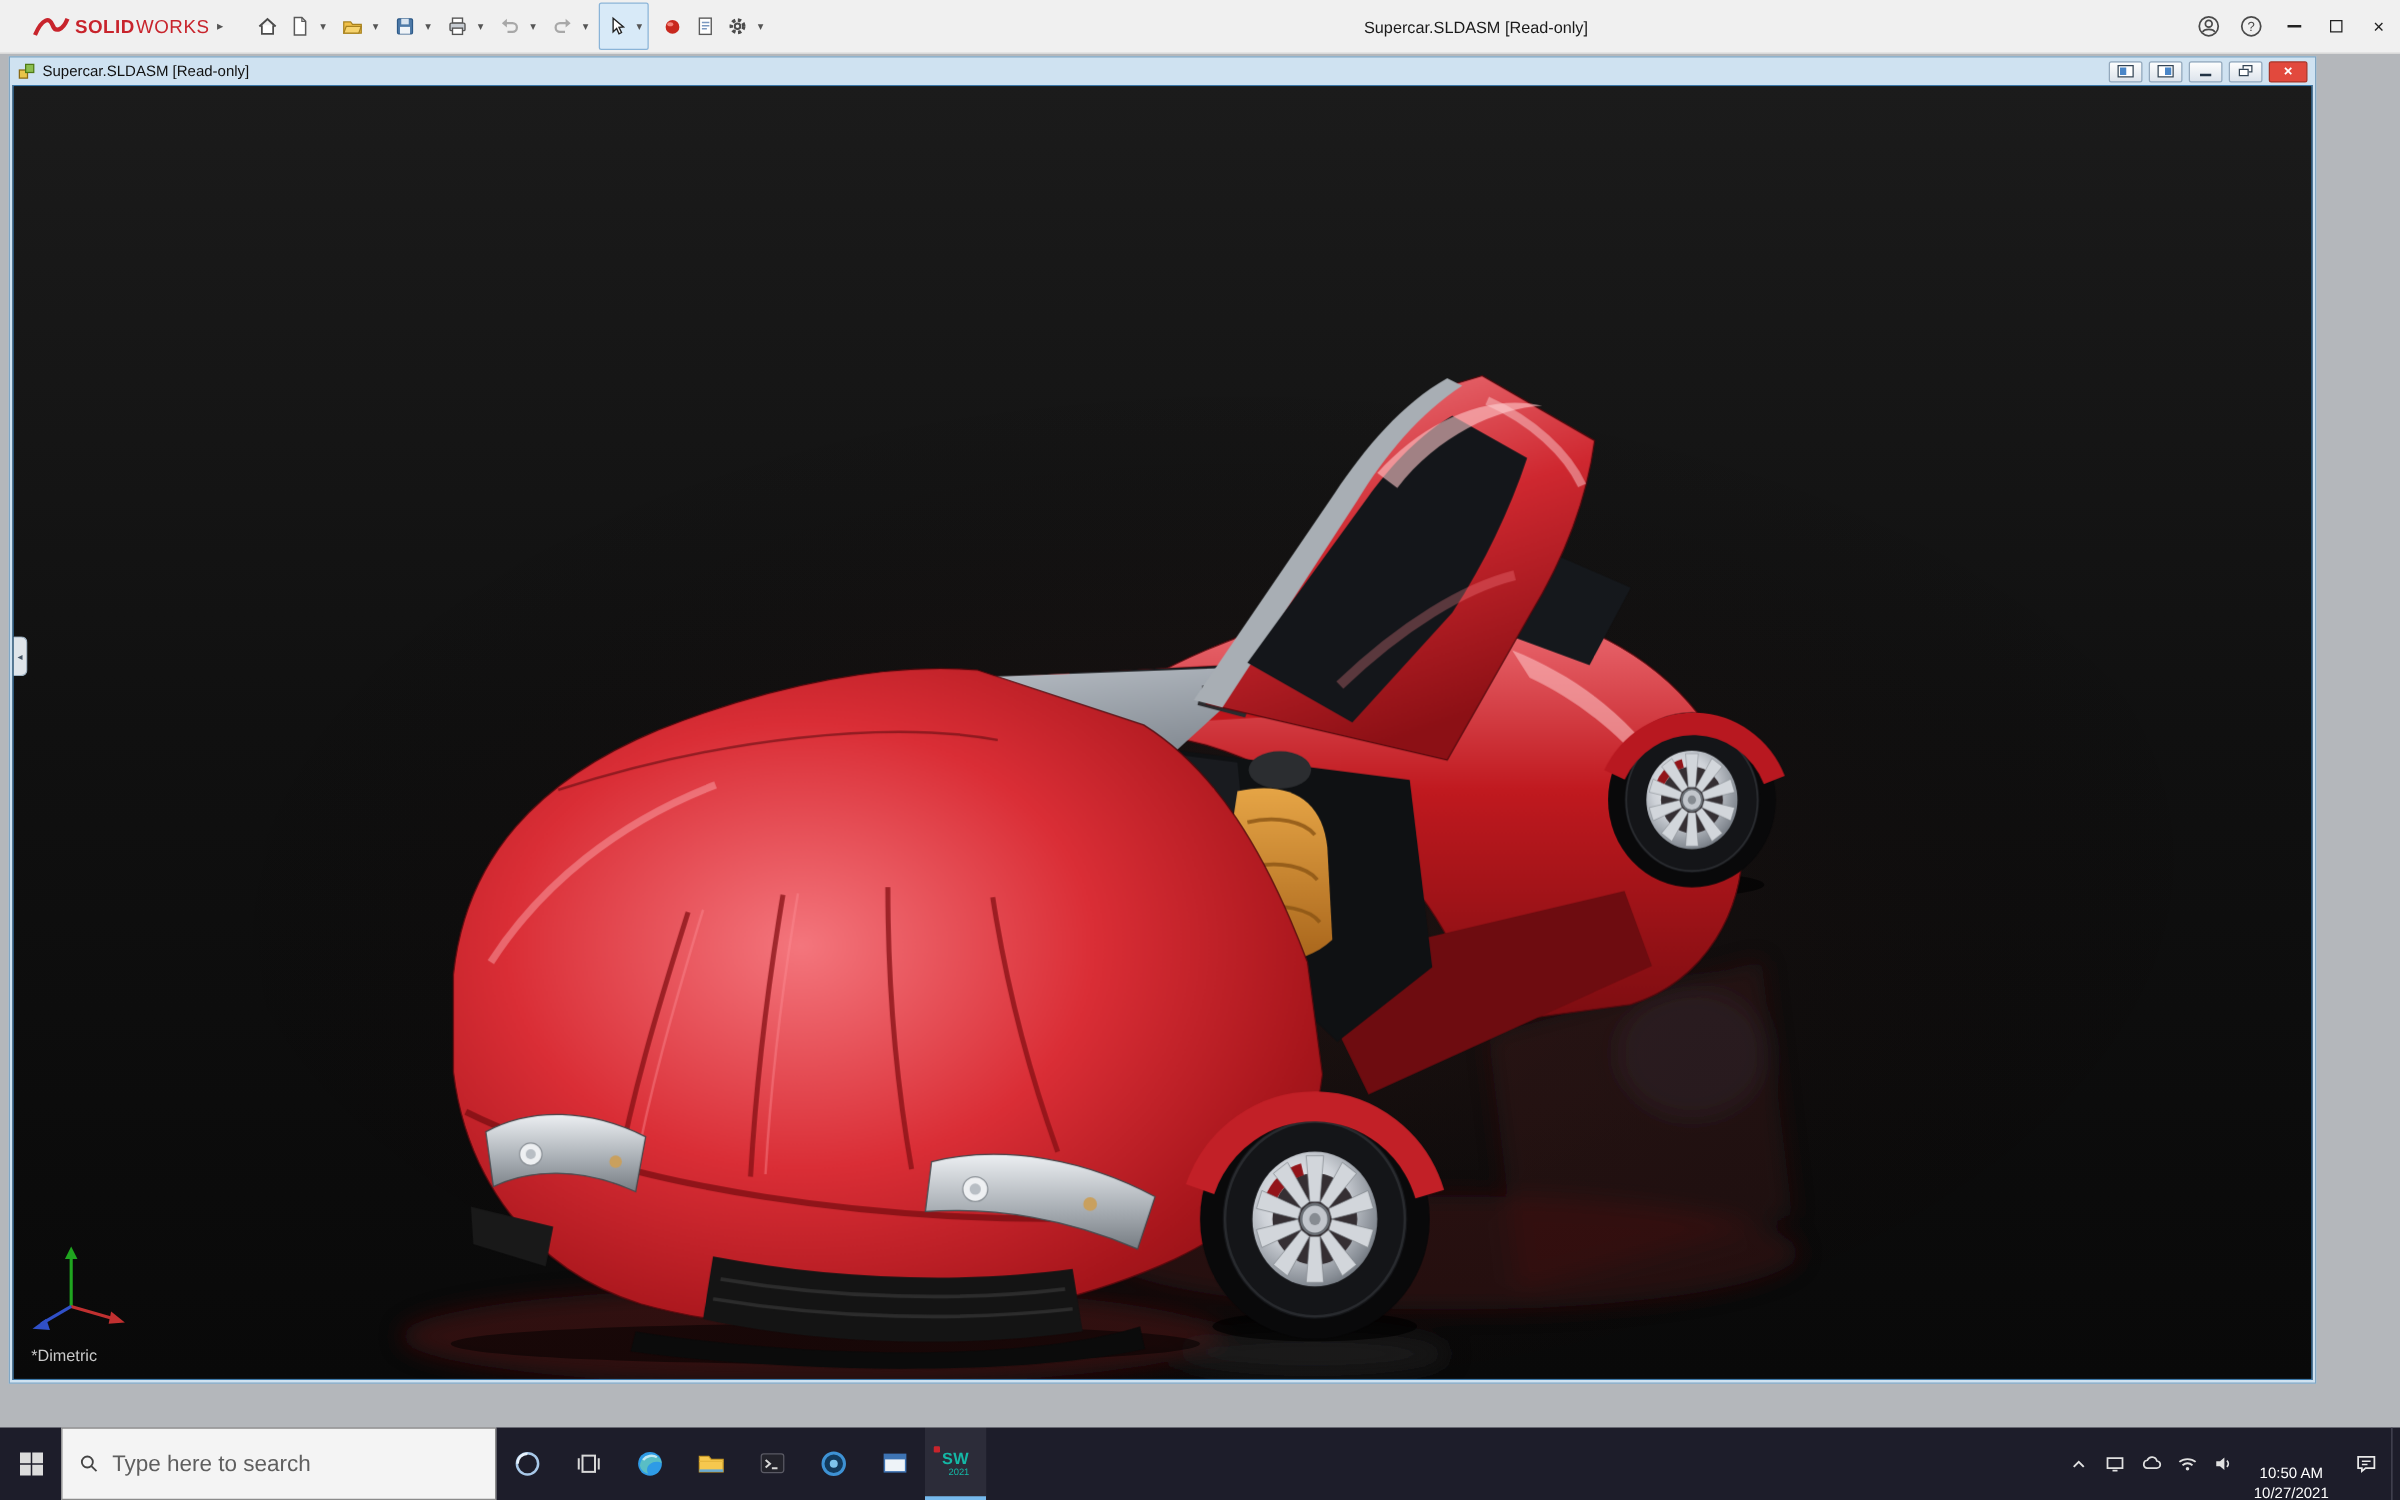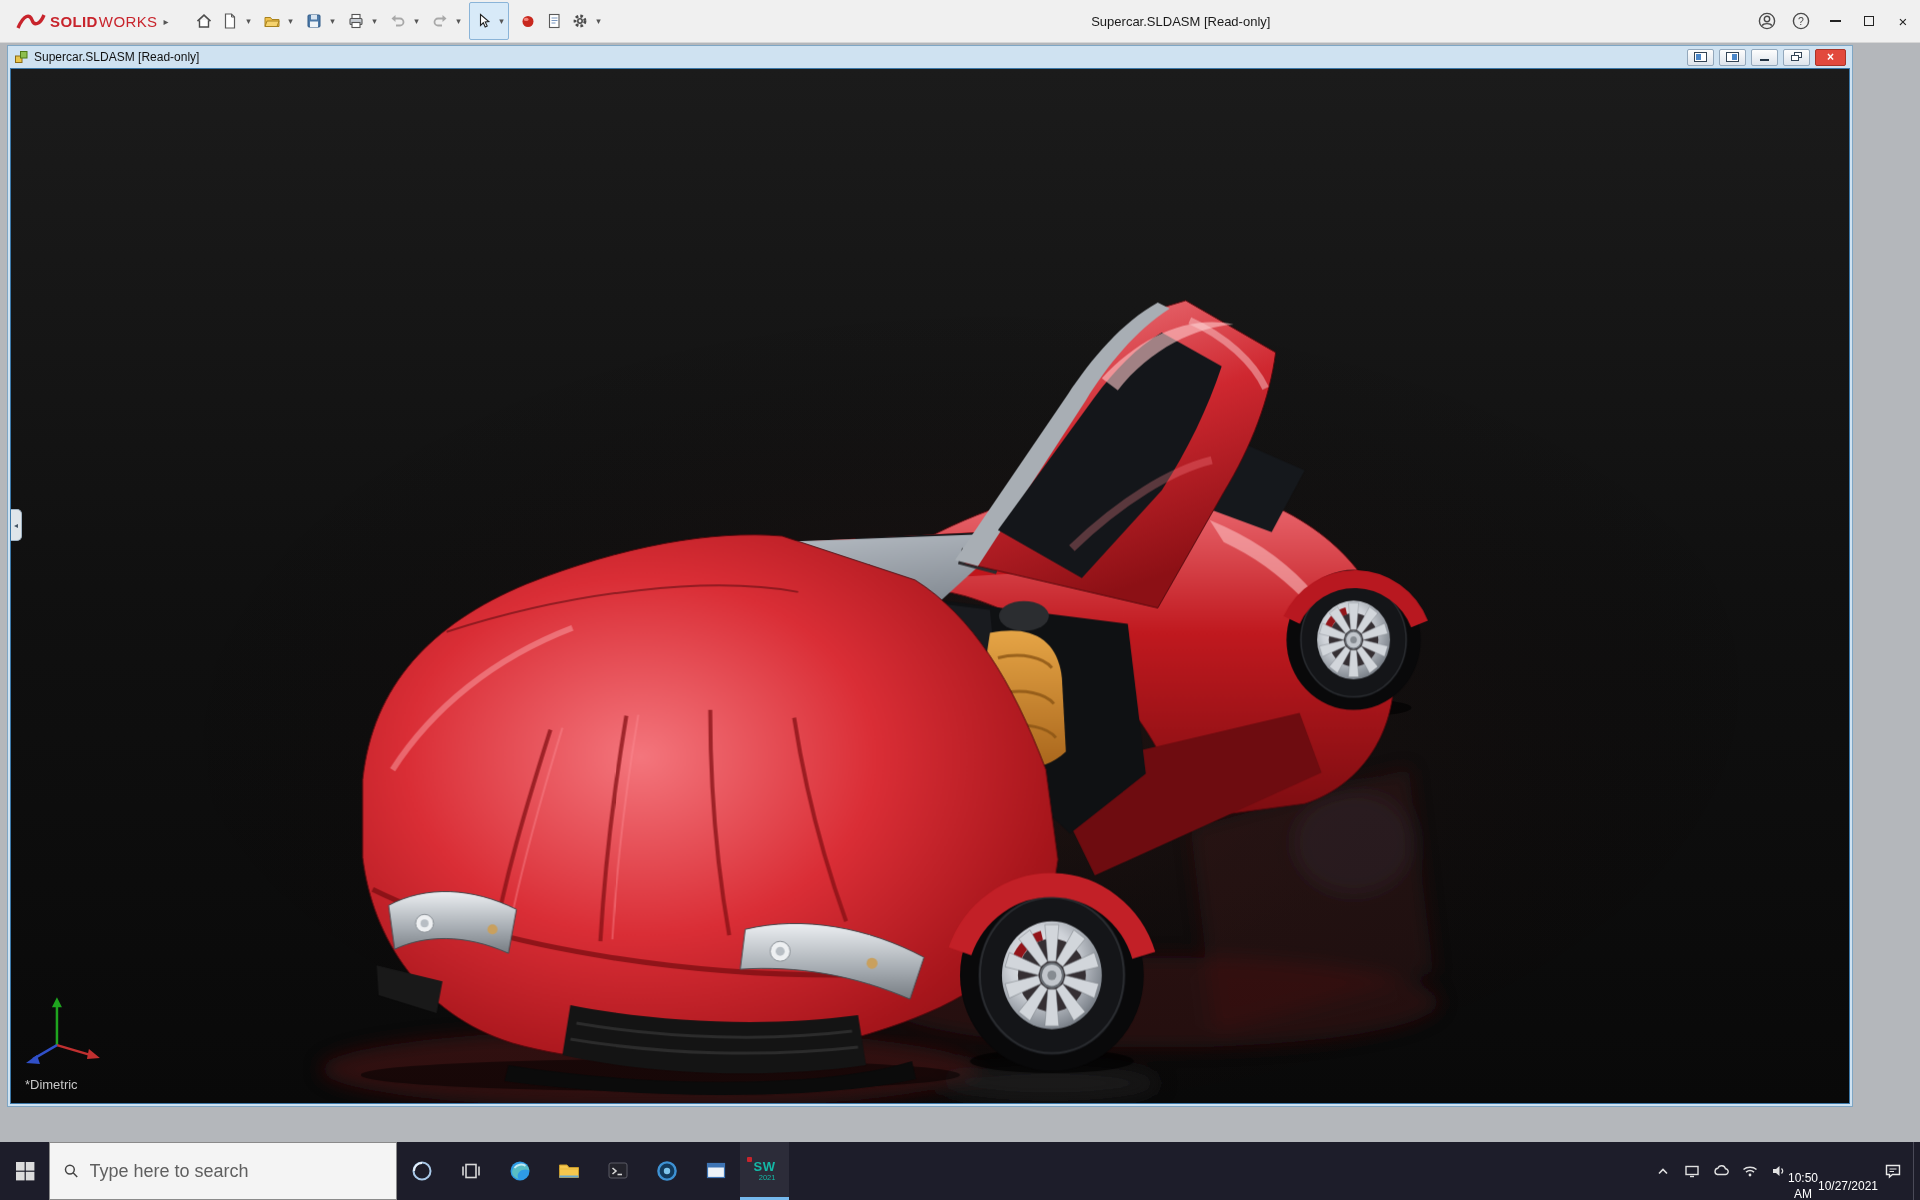--- a/index.html
+++ b/index.html
@@ -6,21 +6,21 @@
   html,body { width:1920px; height:1200px; overflow:hidden;
     font-family:"Liberation Sans", sans-serif; }
   button { background:none; border:none; padding:0; font-family:inherit; }
 
   .screen { position:relative; width:1920px; height:1200px; background:#b4b7bb; }
 
   
   .app-titlebar { position:absolute; top:0; left:0; right:0; height:43px;
     background:#f0f0f0; border-bottom:1px solid #d6d6d6;
     display:flex; align-items:center; }
-  .brand { display:flex; align-items:center; padding-left:16px; gap:4px; }
+  .brand { display:flex; align-items:center; padding-left:26px; gap:4px; }
   .brand .b1 { color:#c8242c; font-weight:bold; font-size:15px; letter-spacing:.4px; }
   .brand .b2 { color:#c8242c; font-weight:300; font-size:15px; letter-spacing:.4px; margin-left:-3px; }
   .flyout { font-size:10px; color:#555; margin:0 8px 0 6px; }
   .toolbar { display:flex; align-items:center; margin-left:14px; }
   .tool { display:flex; align-items:center; margin-right:4px; }
   .ttb-btn { height:36px; min-width:26px; display:flex; align-items:center; justify-content:center; padding:0 3px; }
   .dd { font-size:9px; color:#555; width:12px; height:36px; }
   .sel-wrap { display:flex; align-items:center; border:1px solid #8ab4d8; background:#d8eaf8; border-radius:2px; margin-right:6px; }
   .app-title { position:absolute; left:61.5%; transform:translateX(-50%);
     font-size:13px; color:#1a1a1a; white-space:nowrap; }
@@ -66,21 +66,21 @@
     display:flex; align-items:center; gap:10px; padding:0 13px; }
   .search-box input { border:none; background:transparent; outline:none; width:100%;
     font-size:18px; color:#333; font-family:"Liberation Sans", sans-serif; }
   .search-box input::placeholder { color:#5f5f5f; opacity:1; }
   .sw-badge { position:relative; text-align:center; color:#14b8a6; }
   .sw-badge .l { display:block; font-size:13px; font-weight:bold; line-height:13px; letter-spacing:.5px; }
   .sw-badge .yr { display:block; font-size:7.5px; line-height:9px;text-align:right; }
   .sw-red { position:absolute; top:-3px; left:-7px; width:5px; height:5px; background:#c8242c; border-radius:1px; }
   .tray { margin-left:auto; display:flex; align-items:stretch; }
   .tray-cell { width:29px; display:flex; align-items:center; justify-content:center; }
-  .clock { width:80px; display:flex; flex-direction:row; align-items:center; justify-content:center;
+  .clock { width:80px; display:flex; flex-direction:column; align-items:center; justify-content:center;
     font-size:12px; line-height:1.3; color:#fff;margin-top:32px; }
   .show-desktop { width:7px; border-left:1px solid #4a4a58; }
 </style>
 </head>
 <body>
 
 <div class="screen">
 
   <header class="app-titlebar">
     <div class="brand">

